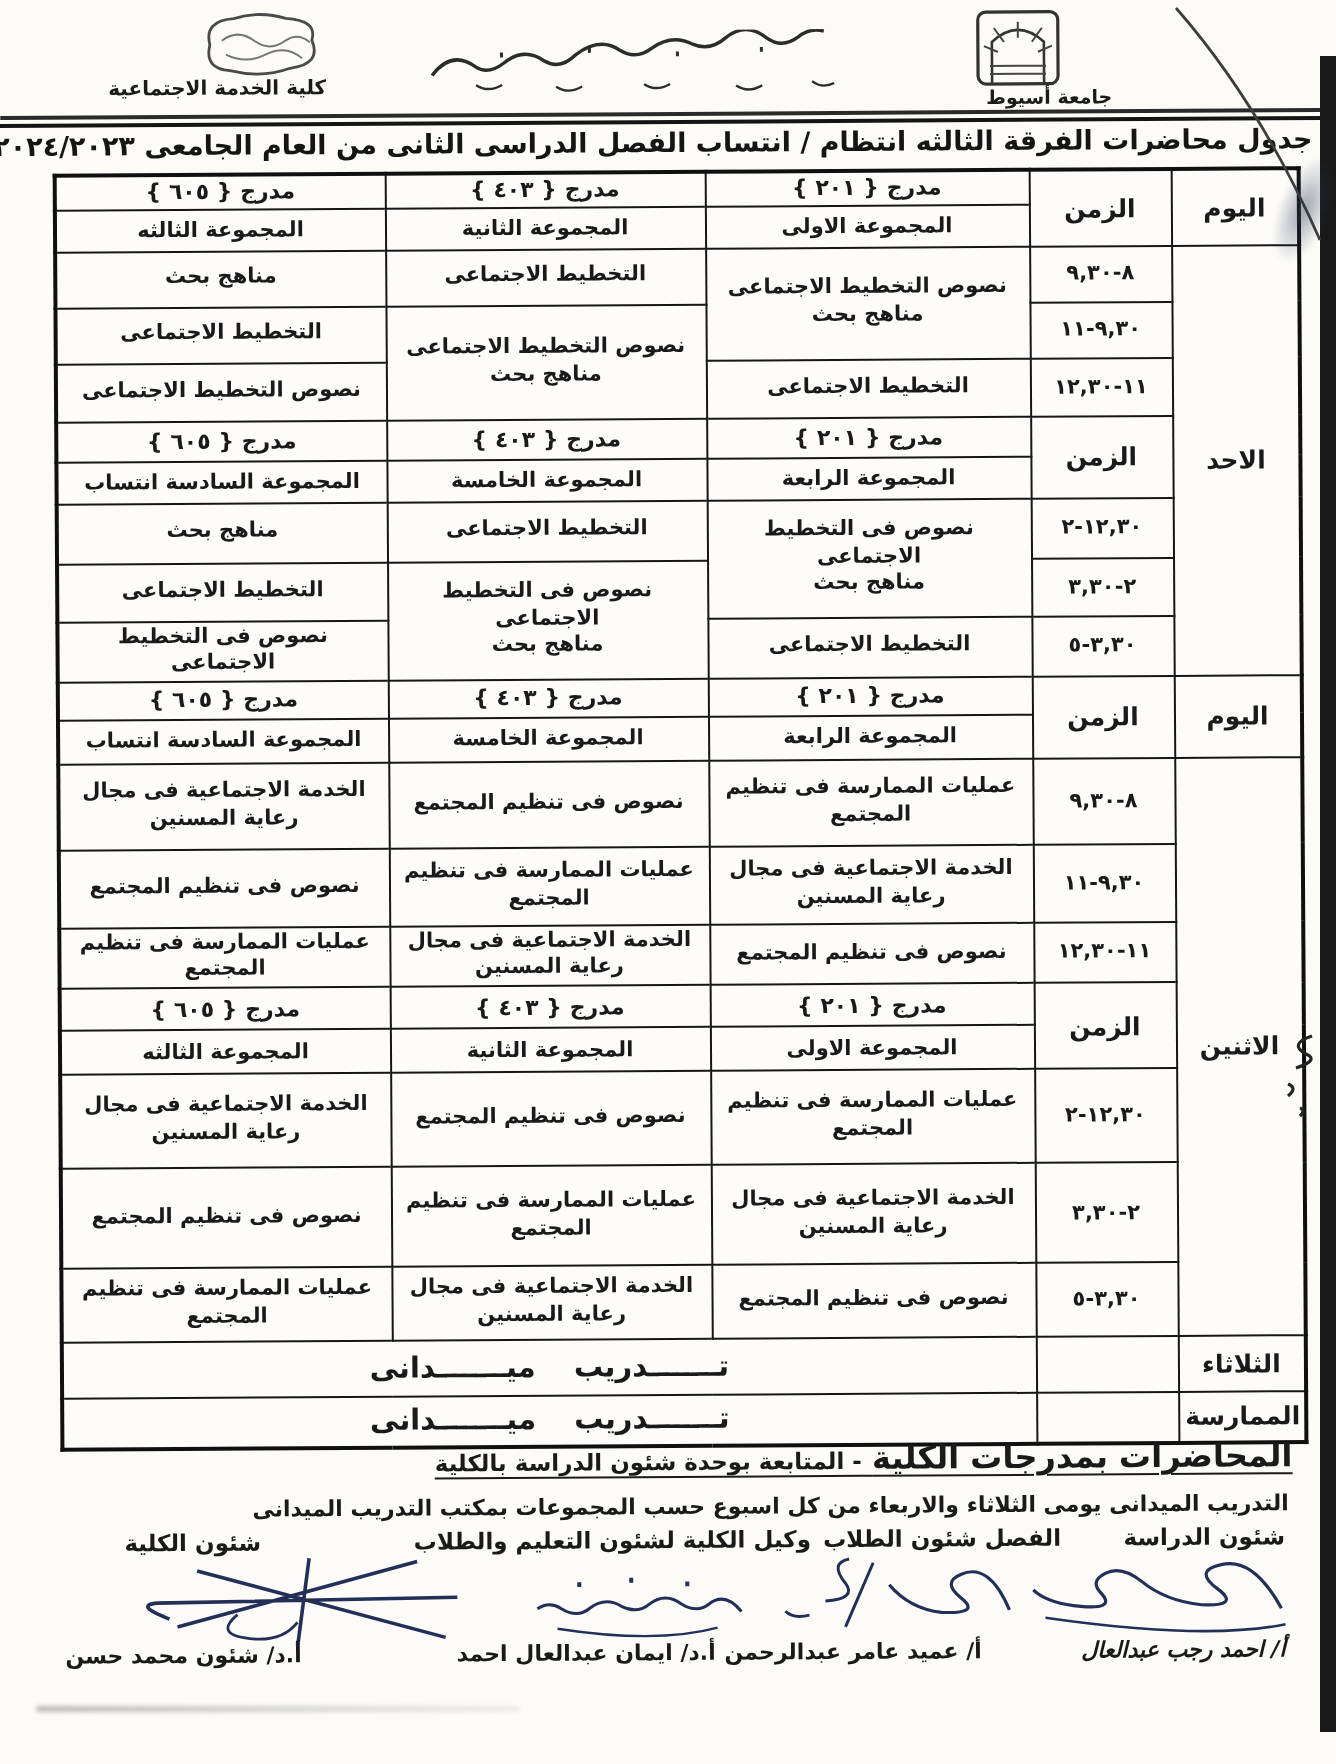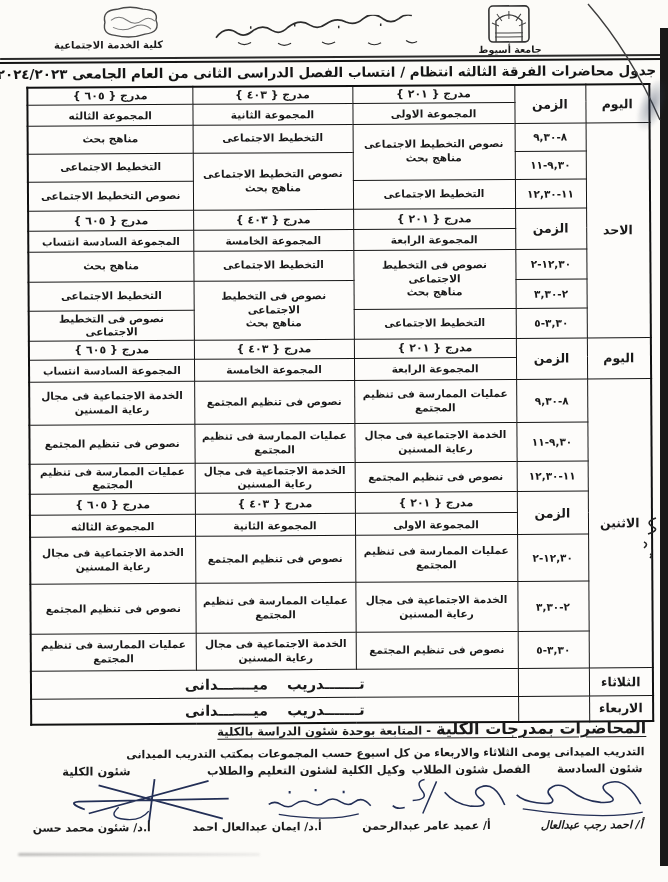--- a/index.html
+++ b/index.html
@@ -6,21 +6,21 @@
   body{
     width:668px;height:882px;overflow:hidden;position:relative;
     background:#fcfbf8;color:#1a1a1a;
     font-family:"DejaVu Sans", sans-serif;
     -webkit-font-smoothing:antialiased;
   }
   .rot{position:absolute;left:0;top:0;width:668px;height:882px;
        transform:rotate(-0.35deg);transform-origin:334px 360px;}
   
   .uni-emblem{position:absolute;left:488px;top:5px;}
-  .uni-name{position:absolute;left:466px;top:45px;width:92px;text-align:center;
+  .uni-name{position:absolute;left:466px;top:45px;width:92px;text-align:right;
             font-size:9.5px;font-weight:bold;}
   .fac-emblem{position:absolute;left:99px;top:3px;}
   .fac-name{position:absolute;left:56px;top:38px;width:130px;text-align:left;
             font-size:10px;font-weight:bold;}
   .callig{position:absolute;left:212px;top:15px;}
   .rule-thin{position:absolute;left:2px;top:56px;width:660px;height:1.5px;background:#2a2a2a;}
   .rule-thick{position:absolute;left:0px;top:59.5px;width:664px;height:2.6px;background:#141414;}
   .doc-title{position:absolute;left:10px;top:64px;width:648px;text-align:center;
              font-size:13.5px;font-weight:bold;color:#151515;white-space:nowrap;}
   
@@ -51,21 +51,21 @@
   .note1-main{font-size:16px;font-weight:bold;}
   .note1-rest{font-size:11.5px;font-weight:bold;}
   .note2{position:absolute;right:26px;top:747px;font-size:11px;font-weight:bold;
          direction:rtl;white-space:nowrap;}
   .roles,.names{position:absolute;left:0;width:668px;height:18px;}
   .roles{top:763px;} .names{top:820px;}
   .roles span,.names span{position:absolute;font-weight:bold;white-space:nowrap;direction:rtl;}
   .roles span{font-size:11.5px;}
   .names span{font-size:11px;}
   .role1{right:28px;} .role2{right:140px;} .role3{right:265px;} .role4{right:540px;}
-  .name1{right:28px;font-style:italic;} .name2{right:180px;} .name3{right:349px;} .name4{right:520px;}
+  .name1{right:28px;font-style:italic;} .name2{right:180px;} .name3{right:313px;} .name4{right:520px;}
   .sig{position:absolute;}
   
   .edge-strip{position:absolute;right:0;top:28px;height:838px;width:8px;background:#191919;}
   .curl{position:absolute;right:0;top:0;}
   .curl-shadow{position:absolute;right:2px;top:74px;width:28px;height:62px;
      background:radial-gradient(ellipse at 50% 50%, rgba(45,58,82,0.45), rgba(45,58,82,0) 65%);
      transform:rotate(22deg);filter:blur(1px);}
   .smudge{position:absolute;left:18px;top:853px;width:242px;height:3px;border-radius:2px;
      background:linear-gradient(90deg, rgba(110,110,110,0.45), rgba(160,160,160,0.15));
      filter:blur(1px);}
@@ -253,38 +253,38 @@
       <td class="sc">الخدمة الاجتماعية فى مجال رعاية المسنين</td>
       <td class="sc">عمليات الممارسة فى تنظيم المجتمع</td>
     </tr>
 
     <tr class="rtue">
       <td class="dc">الثلاثاء</td>
       <td class="tc"></td>
       <td class="train" colspan="3">تـــــــدريب ميـــــــدانى</td>
     </tr>
     <tr class="rwed">
-      <td class="dc">الاربعاء</td>
+      <td class="dc">الممارسة</td>
       <td class="tc"></td>
       <td class="train" colspan="3">تـــــــدريب ميـــــــدانى</td>
     </tr>
   </tbody>
       </table>
   </div>
 
   <div class="note1">
     <span class="u">
       <span class="note1-main">المحاضرات بمدرجات الكلية</span>
       <span class="note1-rest">-  المتابعة بوحدة شئون الدراسة بالكلية</span>
     </span>
   </div>
   <div class="note2">التدريب الميدانى يومى الثلاثاء والاربعاء  من كل اسبوع حسب المجموعات بمكتب التدريب الميدانى</div>
 
   <div class="roles">
-    <span class="role1">شئون السادسة</span>
+    <span class="role1">شئون الدراسة</span>
     <span class="role2">الفصل شئون الطلاب</span>
     <span class="role3">وكيل الكلية لشئون التعليم والطلاب</span>
     <span class="role4">شئون الكلية</span>
   </div>
 
   <div class="sig" style="right:20px;top:772px;">
     <svg width="140" height="50" viewBox="0 0 140 50">
       <path d="M130 34 q-14 -26 -30 -22 q-14 3 -2 12 q12 9 -8 8 q-18 -2 -30 -12 q-10 -8 -18 -4 q-8 4 -2 10 q8 9 -14 6 q-14 -2 -20 -8" fill="none" stroke="#232f56" stroke-width="1.6"></path>
       <path d="M132 42 q-40 8 -120 -4" fill="none" stroke="#232f56" stroke-width="1.3"></path>
     </svg>

